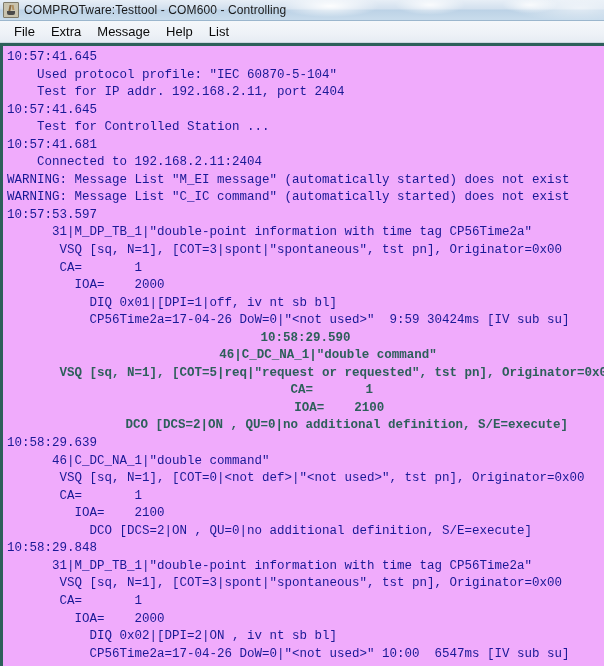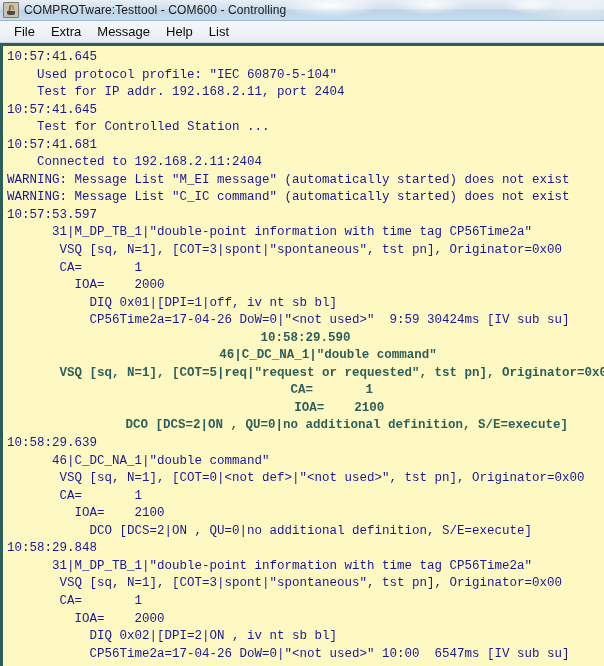--- a/index.html
+++ b/index.html
@@ -106,21 +106,21 @@
     color: #0b0b0b;
     padding: 1px 8px 2px 8px;
     white-space: nowrap;
     font-family: "Liberation Sans", sans-serif;
     cursor: default;
   }
 
   
   .log-wrap {
     flex: 1 1 auto;
-    background: #fef9c3;
+    background: #f0abfc;
     position: relative;
     padding: 2px 0 0 0;
     box-sizing: border-box;
     border-top: 3px solid #2d5f5a;
     border-left: 3px solid #2d5f5a;
     overflow: hidden;
   }
   .log {
     font-family: "Liberation Mono", "DejaVu Sans Mono", monospace;
     font-size: 12.5px;

